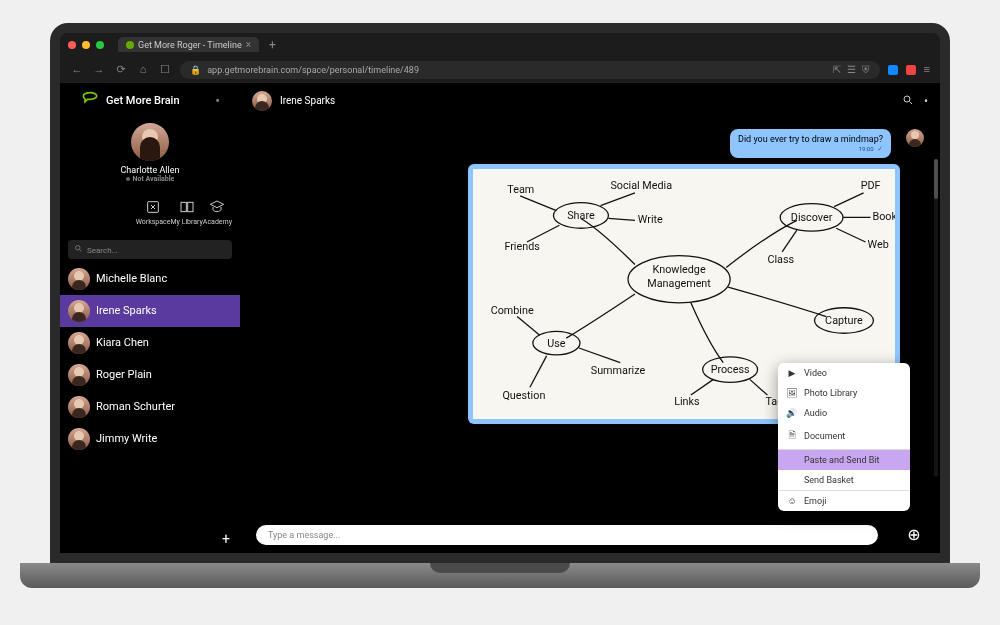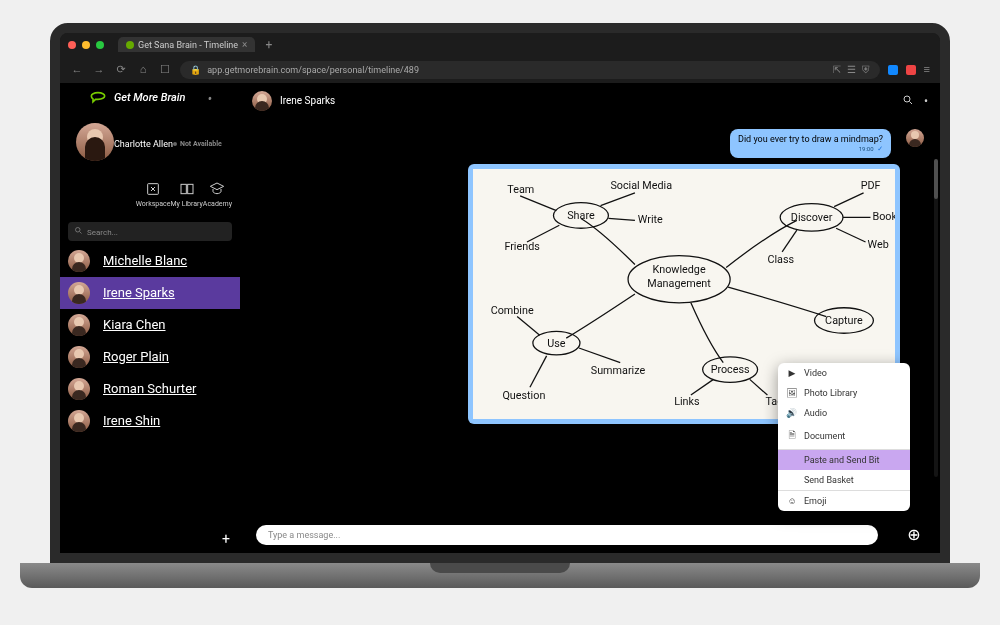--- a/index.html
+++ b/index.html
@@ -116,37 +116,37 @@
 .sidebar {
   width: 180px;
   background: #000;
   display: flex;
   flex-direction: column;
   color: #fff;
   font-size: 10px;
 }
 .brand-row {
   display: flex;
-  align-items: flex-start;
+  align-items: center;
   gap: 6px;
-  padding: 8px 28px;
-  font-style: italic;
+  padding: 8px 20px;
 }
 .brand-logo {
   width: 20px;
   height: 20px;
   display: flex;
   align-items: center;
   justify-content: center;
 }
 .brand-name { font-size: 11px; font-weight: 500; }
 .brand-dot { margin-left: auto; color: #888; font-size: 14px; }
 
 .profile {
   display: flex;
+  flex-direction: column;
   align-items: center;
   padding: 4px 16px 6px;
 }
 .avatar-lg {
   width: 38px;
   height: 38px;
   border-radius: 50%;
   background: linear-gradient(#d4a896, #8b5a42);
   margin-bottom: 4px;
   position: relative;
@@ -192,24 +192,23 @@
   color: #888;
   display: flex;
   align-items: flex-end;
   gap: 4px;
 }
 
 .contacts { flex: 1; overflow: hidden; }
 .contact {
   display: flex;
   align-items: center;
-  gap: 13px;
+  gap: 6px;
   padding: 5px 8px;
-  font-size: 13px;
-  text-decoration: underline;
+  font-size: 11px;
 }
 .contact.active { background: #5a3a9e; }
 .avatar-sm {
   width: 22px;
   height: 22px;
   border-radius: 50%;
   background: linear-gradient(#d4a896, #8b5a42);
   position: relative;
   overflow: hidden;
   flex-shrink: 0;
@@ -403,21 +402,21 @@
 <div class="laptop">
   <div class="laptop-screen">
 
     <div class="browser-chrome">
       <div class="tab-row">
         <div class="traffic-light tl-red"></div>
         <div class="traffic-light tl-yellow"></div>
         <div class="traffic-light tl-green"></div>
         <div class="tab">
           <span style="width:8px;height:8px;border-radius:50%;background:#6a0;"></span>
-          <span>Get Sana Brain - Timeline</span>
+          <span>Get More Roger - Timeline</span>
           <span class="tab-close">×</span>
         </div>
         <span class="new-tab">+</span>
       </div>
       <div class="url-row">
         <span class="nav-arrow">←</span>
         <span class="nav-arrow">→</span>
         <span class="nav-arrow">⟳</span>
         <span class="nav-arrow">⌂</span>
         <span class="nav-arrow">☐</span>
@@ -515,21 +514,21 @@
           <div class="contact">
             <div class="avatar-sm"></div>
             <span>Roger Plain</span>
           </div>
           <div class="contact">
             <div class="avatar-sm"></div>
             <span>Roman Schurter</span>
           </div>
           <div class="contact">
             <div class="avatar-sm"></div>
-            <span>Irene Shin</span>
+            <span>Jimmy Write</span>
           </div>
         </div>
         <span class="add-contact">+</span>
       </div>
 
       <div class="main">
         <div class="chat-header">
           <div class="avatar-sm"></div>
           <span>Irene Sparks</span>
           <div class="header-actions">

